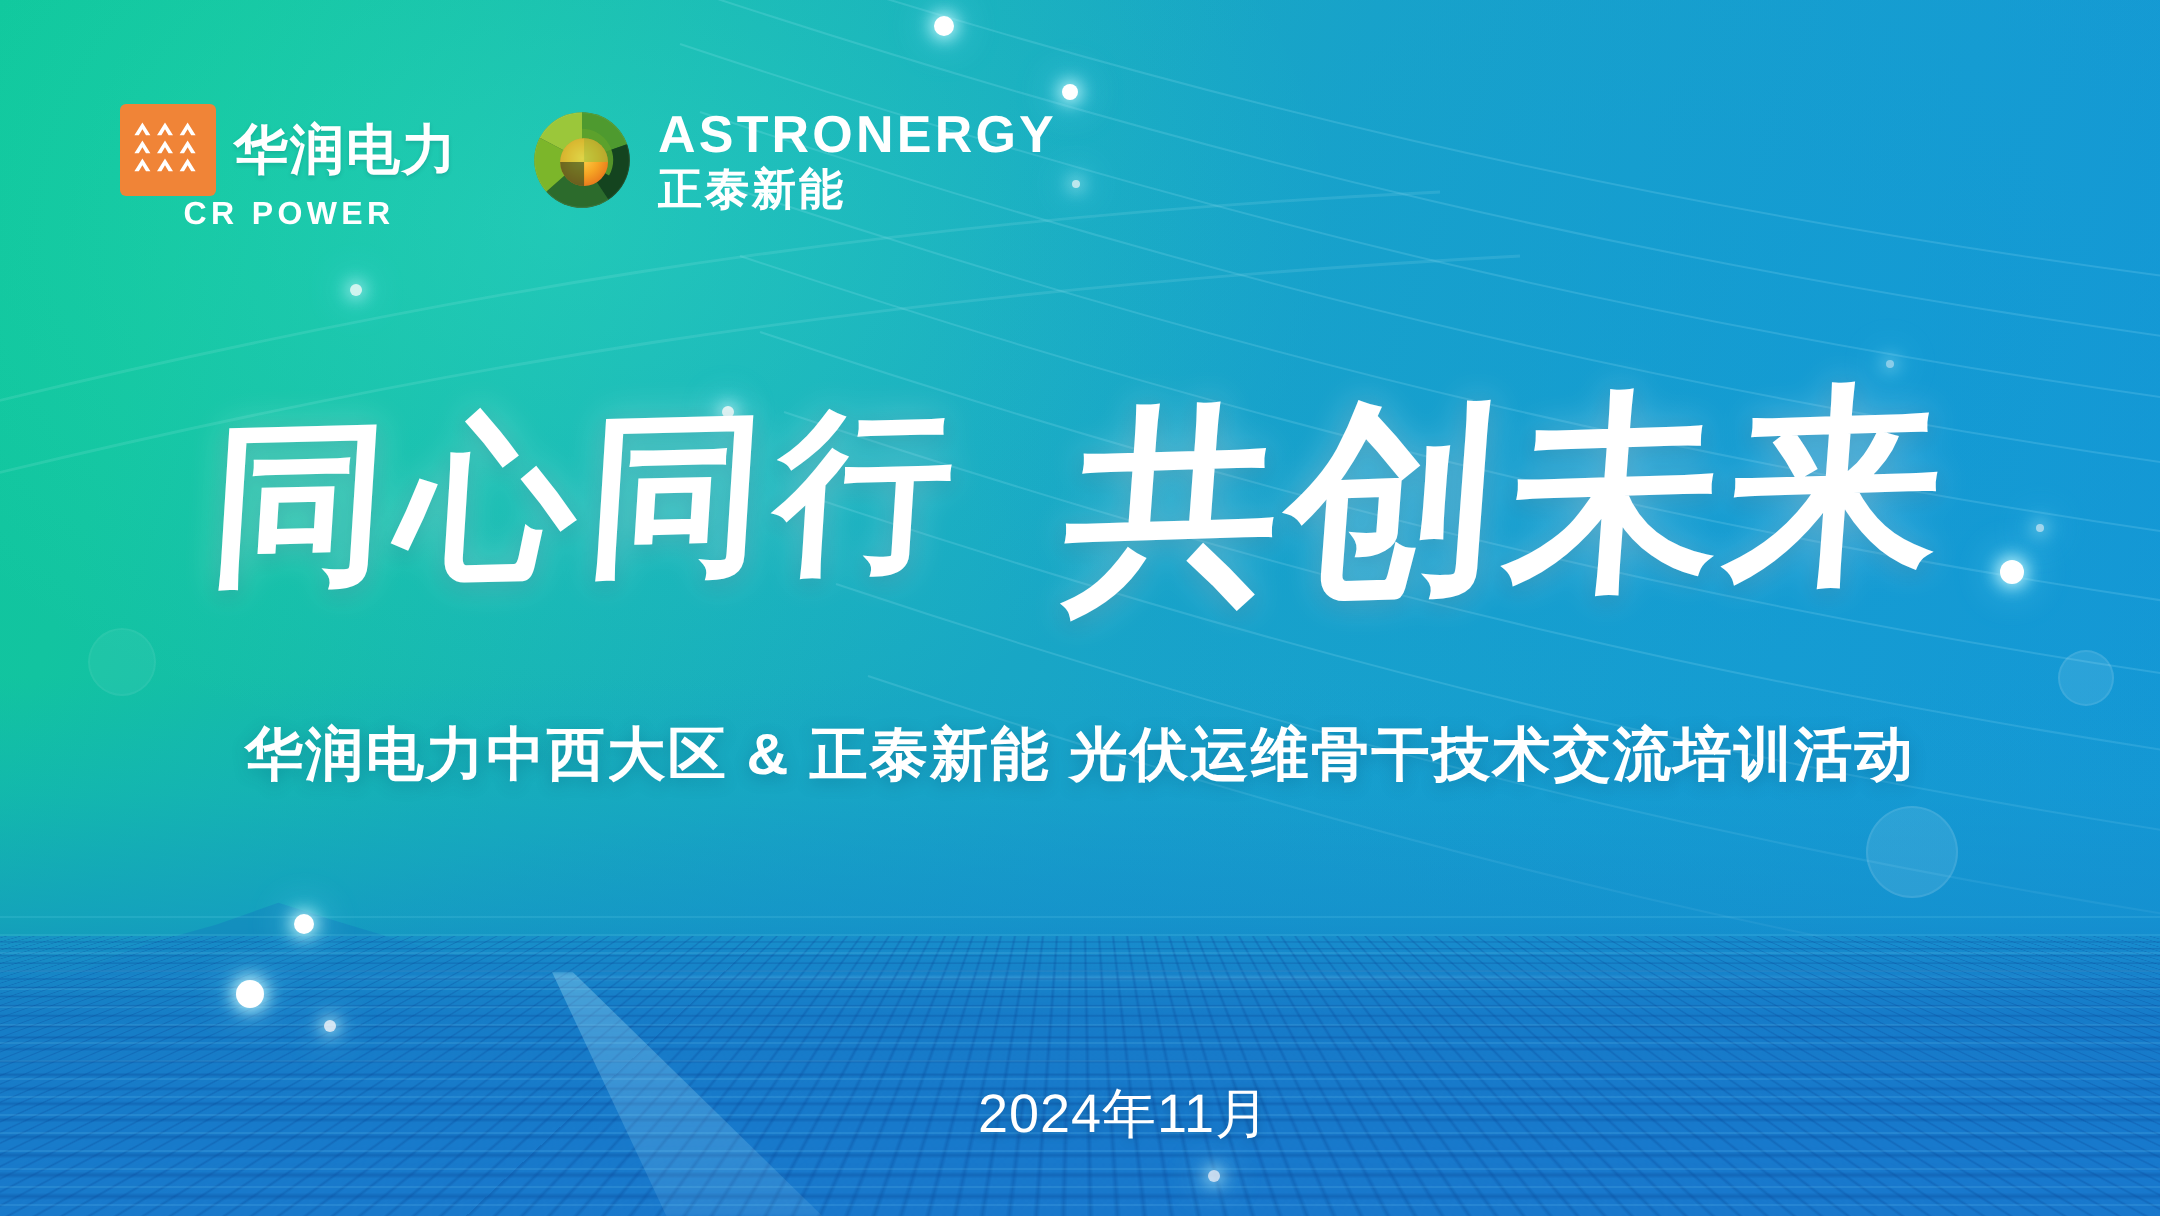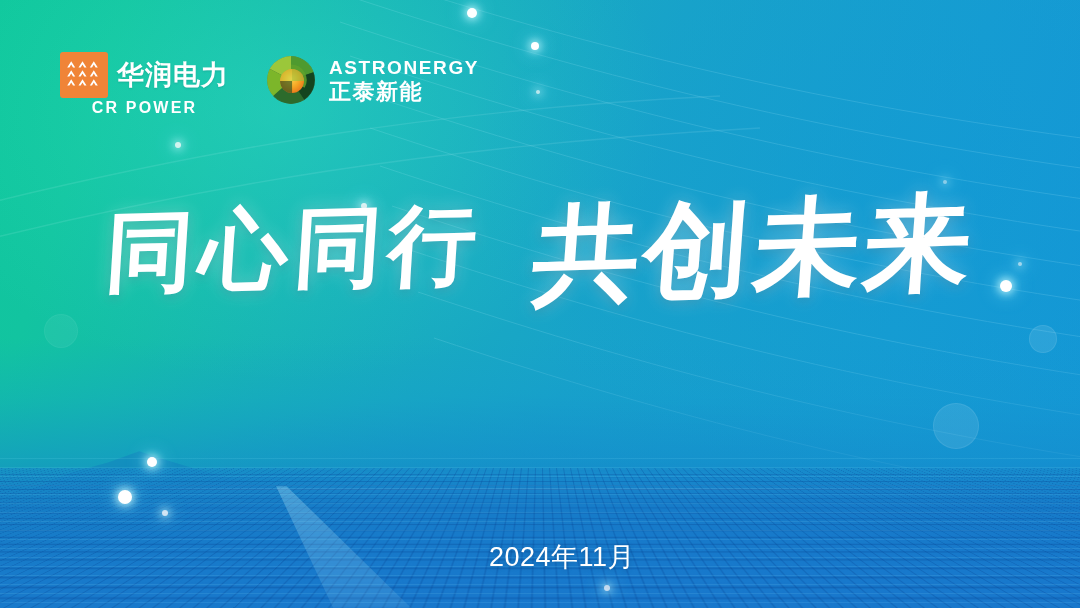--- a/index.html
+++ b/index.html
@@ -175,21 +175,21 @@
     font-size: 16px;
     font-weight: 700;
     letter-spacing: 2.2px;
     line-height: 1;
   }
 
   .ast-logo { display: flex; align-items: center; gap: 12px; margin-top: 2px; }
   .ast-text { display: flex; flex-direction: column; gap: 4px; }
   .ast-en {
     color: #ffffff;
-    font-size: 19px;
+    font-size: 26px;
     font-weight: 700;
     letter-spacing: 1.6px;
     line-height: 1;
   }
   .ast-cn {
     color: #ffffff;
     font-size: 22px;
     font-weight: 700;
     letter-spacing: 1.5px;
     line-height: 1;
@@ -370,16 +370,17 @@
       </div>
     </div>
   </div>
 
   <div class="headline">
     <span class="part p1">同心同行</span>
     <span class="gap"></span>
     <span class="part p2">共创未来</span>
   </div>
 
+  <div class="subtitle">华润电力中西大区 &amp; 正泰新能 光伏运维骨干技术交流培训活动</div>
 
   <div class="datetext">2024年11月</div>
 
 </div>
 
 </body></html>

